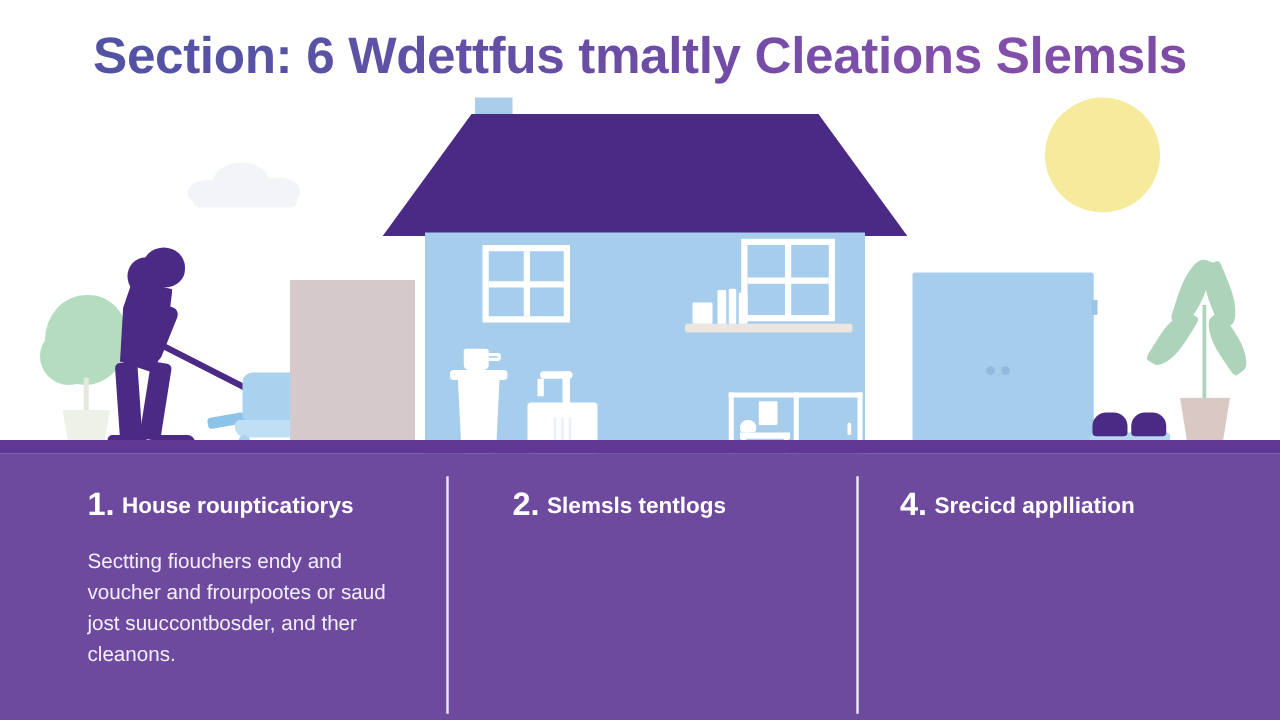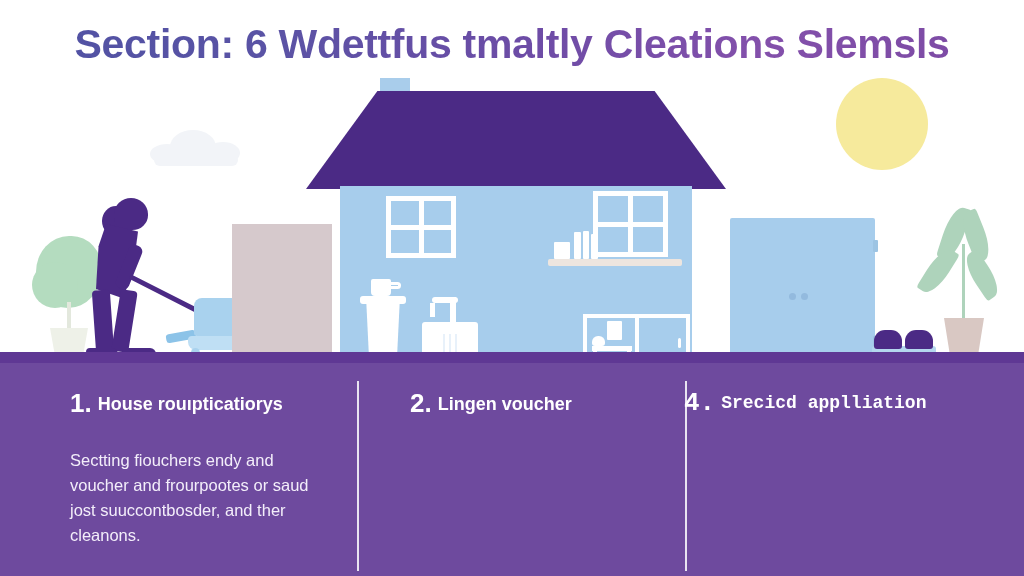--- a/index.html
+++ b/index.html
@@ -334,37 +334,37 @@
     background: rgba(255,255,255,0.85);
   }
   .divider.d1 { left: 357px; }
   .divider.d2 { left: 685px; }
 
   .col {
     position: absolute; top: 0; color: #ffffff;
   }
   .col.c1 { left: 70px;  width: 262px; }
   .col.c2 { left: 410px; width: 262px; }
-  .col.c3 { left: 684px; width: 262px; font-family: Liberation Mono, monospace; }
+  .col.c3 { left: 720px; width: 262px; }
 
   .col-head {
     margin-top: 26px;
     font-size: 18px;
     font-weight: 700;
     line-height: 1.1;
     white-space: nowrap;
   }
   .col-num {
     font-size: 26px;
     font-weight: 700;
     vertical-align: -2px;
     margin-right: 6px;
   }
   .col-body {
-    margin-top: 30px;
+    margin-top: 19px;
     font-size: 16.5px;
     font-weight: 400;
     line-height: 1.52;
     color: #f3eefa;
   }
 </style>
 </head>
 <body>
 
 <div class="poster">
@@ -480,21 +480,21 @@
 
     <div class="col c1">
       <div class="col-head">
         <span class="col-num">1.</span><span>House rouıpticatiorys</span>
       </div>
       <div class="col-body">Sectting fiouchers endy and voucher and frourpootes or saud jost suuccontbosder, and ther cleanons.</div>
     </div>
 
     <div class="col c2">
       <div class="col-head">
-        <span class="col-num">2.</span><span>Lingen voucher</span>
+        <span class="col-num">2.</span><span>Slemsls tentlogs</span>
       </div>
     </div>
 
     <div class="col c3">
       <div class="col-head">
         <span class="col-num">4.</span><span>Srecicd applliation</span>
       </div>
     </div>
   </div>
 

